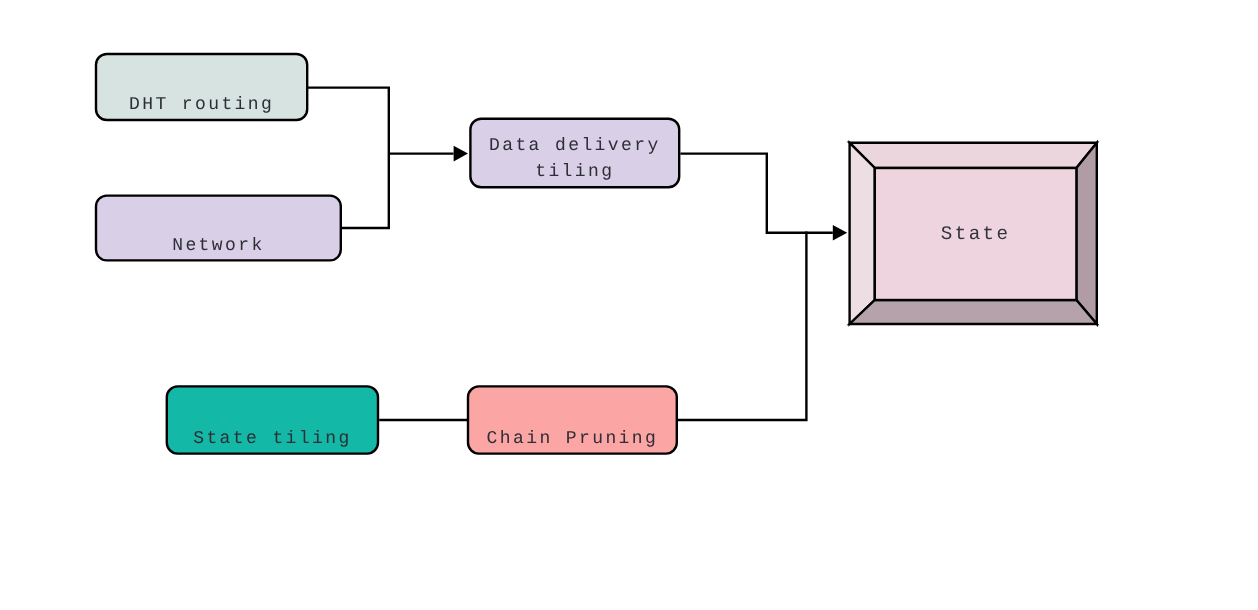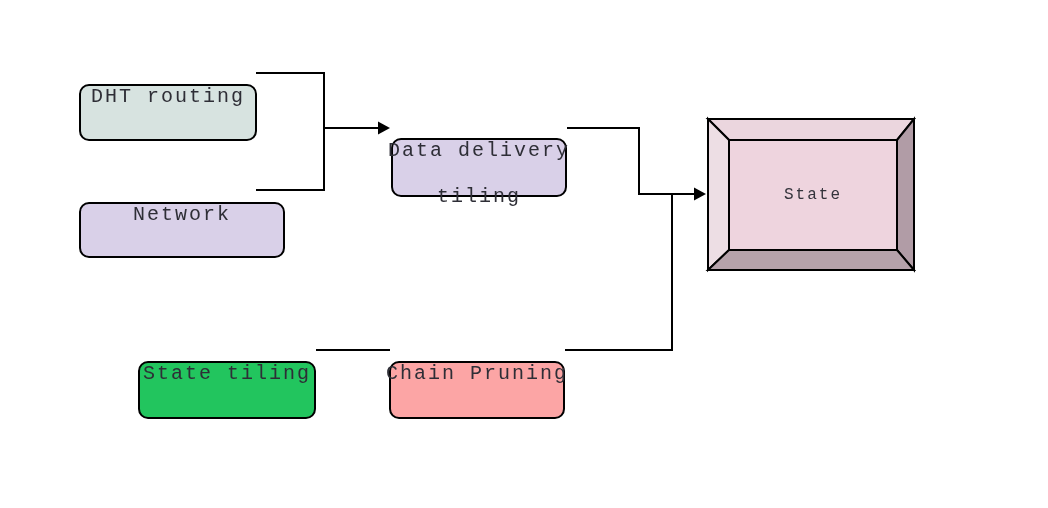--- a/index.html
+++ b/index.html
@@ -40,28 +40,27 @@
     stroke-width: 2;
   }
   .node {
     position: absolute;
     box-sizing: border-box;
     border: 2px solid #000000;
     border-radius: 10px;
     display: flex;
     flex-direction: column;
     align-items: center;
-    justify-content: flex-start;
-    font-size: 20px;
+    justify-content: flex-end;
+    font-size: 15px;
     line-height: 22px;
     letter-spacing: 2px;
     color: #2e2e36;
     text-align: center;
     white-space: nowrap;
-    margin-top: 40px;
   }
   .frame-label {
     position: absolute;
     display: flex;
     flex-direction: column;
     align-items: center;
     justify-content: center;
     font-size: 16px;
     line-height: 22px;
     letter-spacing: 2px;
@@ -98,26 +97,26 @@
   </svg>
 
   <div class="node" style="left: 79px; top: 44px; width: 178px; height: 57px; background-color: rgb(215, 227, 224);">
     <span>DHT routing</span>
   </div>
 
   <div class="node" style="left: 79px; top: 162px; width: 206px; height: 56px; background-color: rgb(217, 208, 232);">
     <span>Network</span>
   </div>
 
-  <div class="node" style="left: 391px; top: 98px; width: 176px; height: 59px; background-color: rgb(217, 208, 232); gap: 24px;">
+  <div class="node" style="left: 391px; top: 98px; width: 176px; height: 59px; background-color: rgb(217, 208, 232);">
     <span>Data delivery</span>
     <span>tiling</span>
   </div>
 
-  <div class="node" style="left: 138px; top: 321px; width: 178px; height: 58px; background-color: #22c55e;">
+  <div class="node" style="left: 138px; top: 321px; width: 178px; height: 58px; background-color: #14b8a6;">
     <span>State tiling</span>
   </div>
 
   <div class="node" style="left: 389px; top: 321px; width: 176px; height: 58px; background-color: #fca5a5;">
     <span>Chain Pruning</span>
   </div>
 
   <div class="frame-label" style="left:729px; top:140px; width:168px; height:110px;">
     <span>State</span>
   </div>

